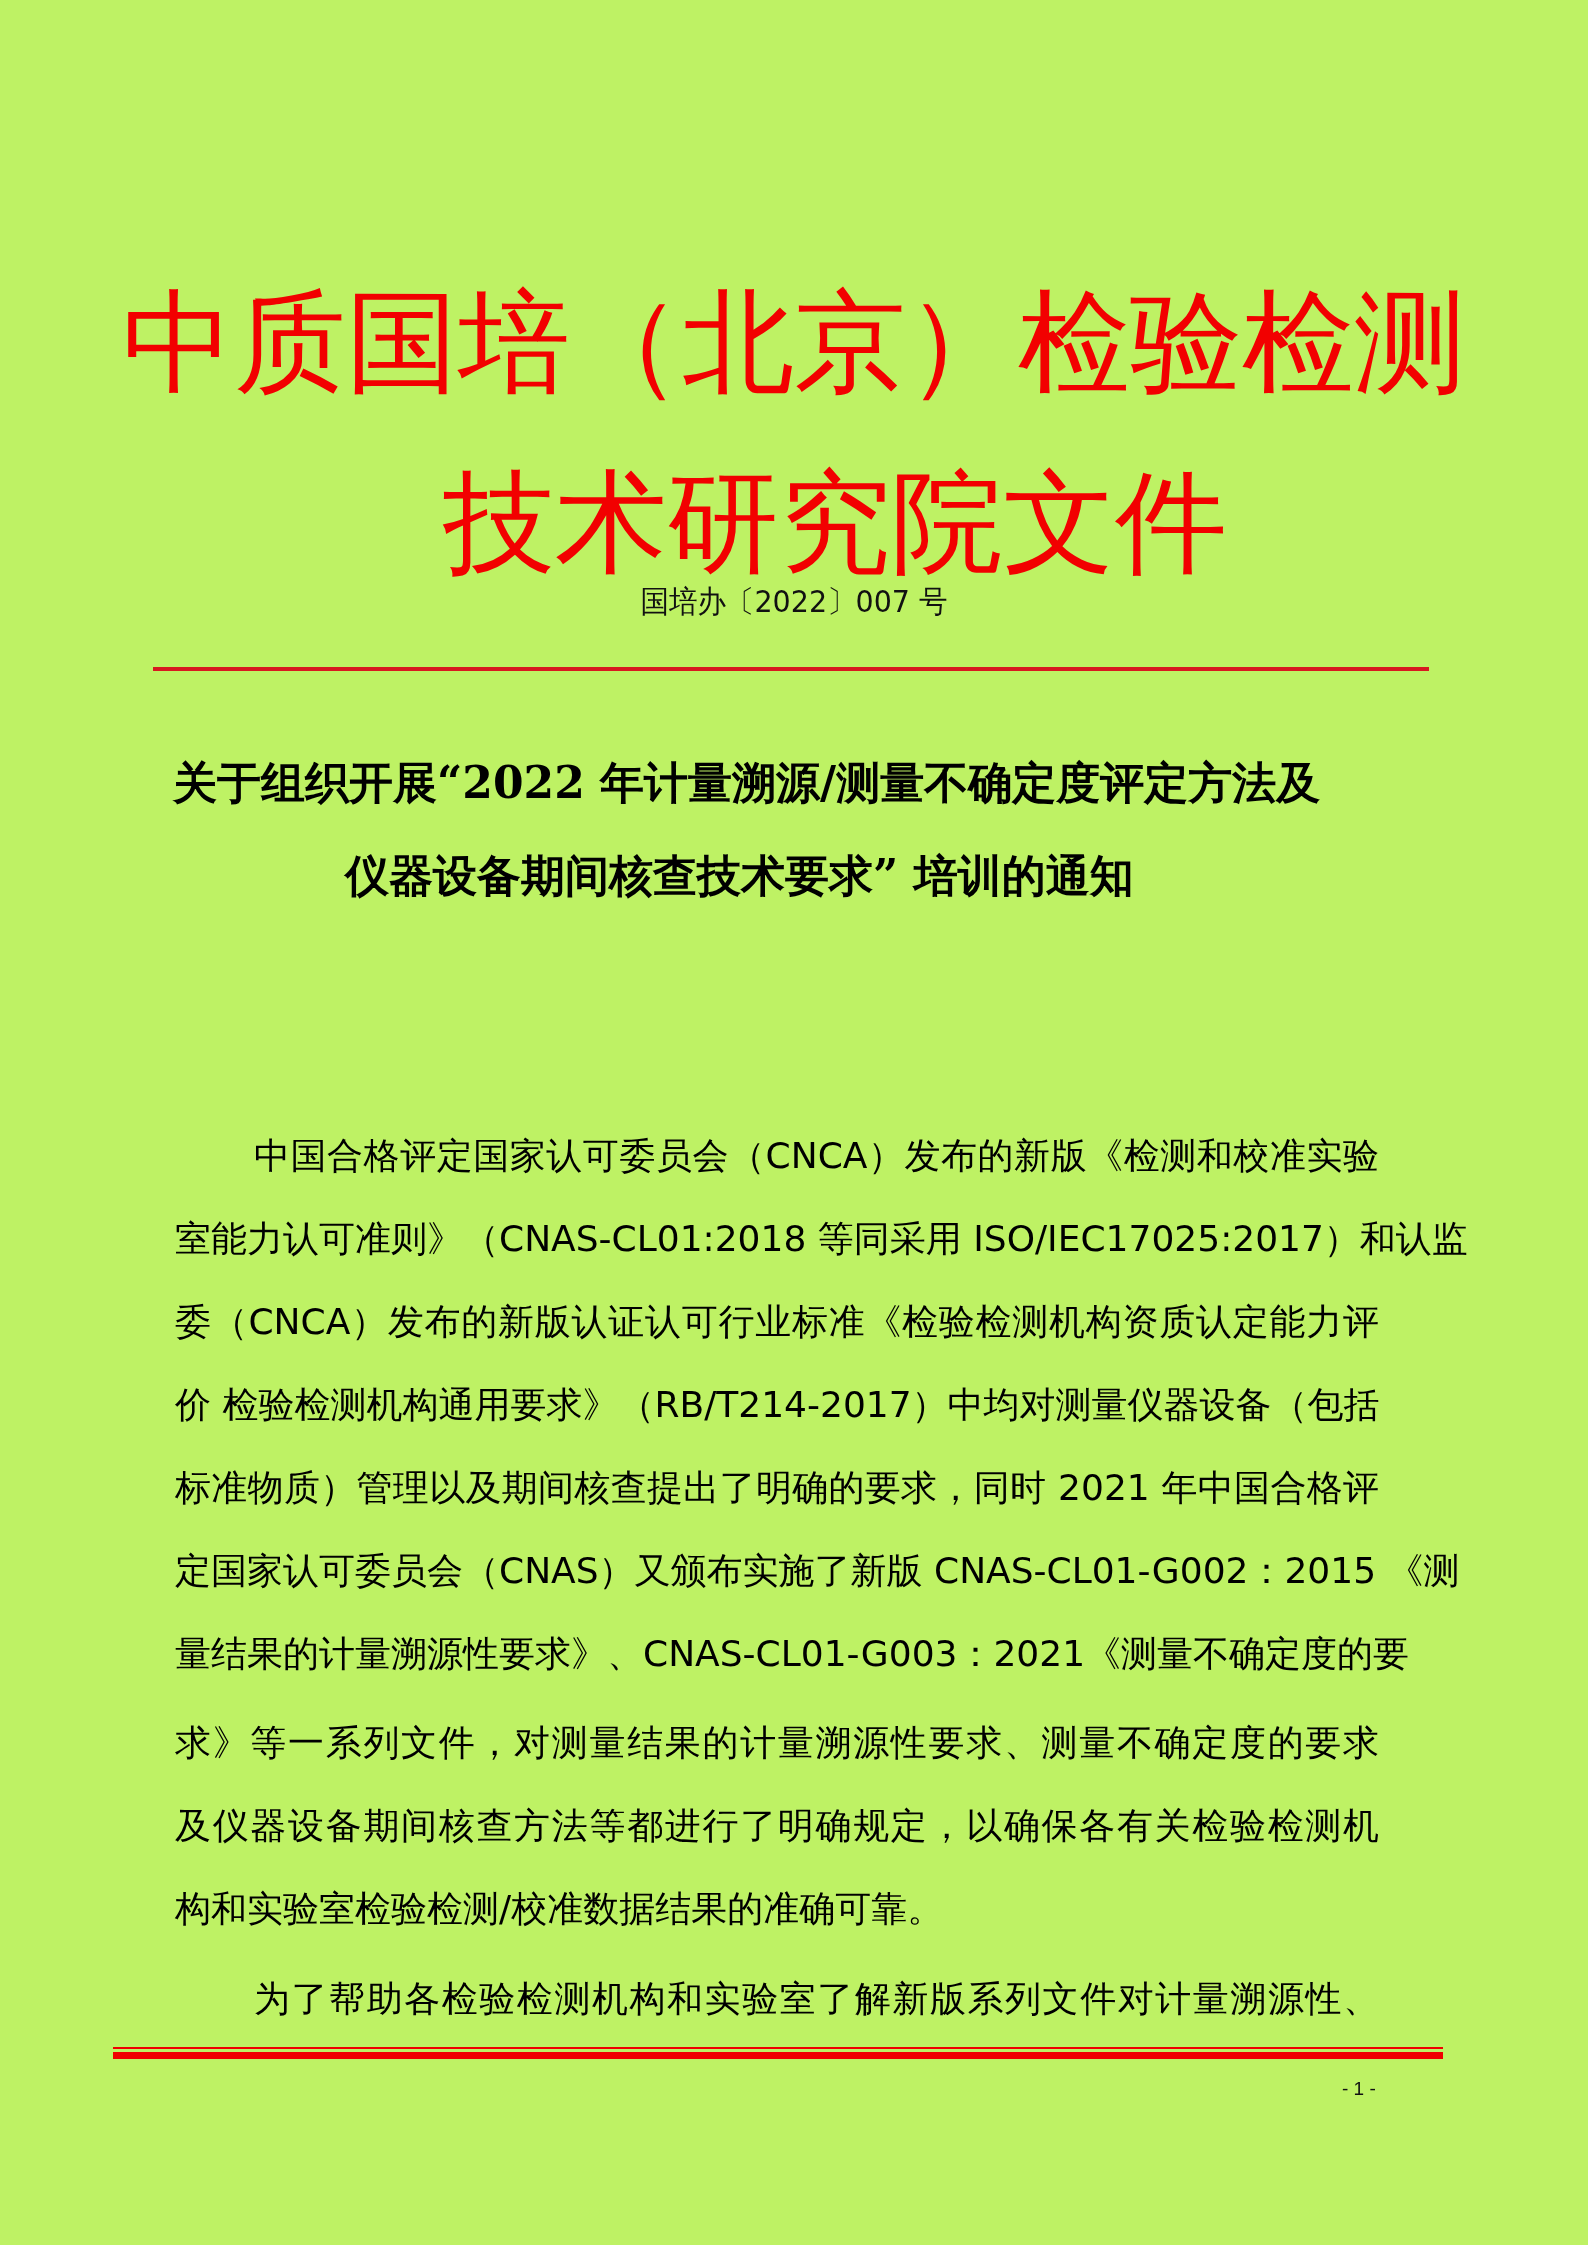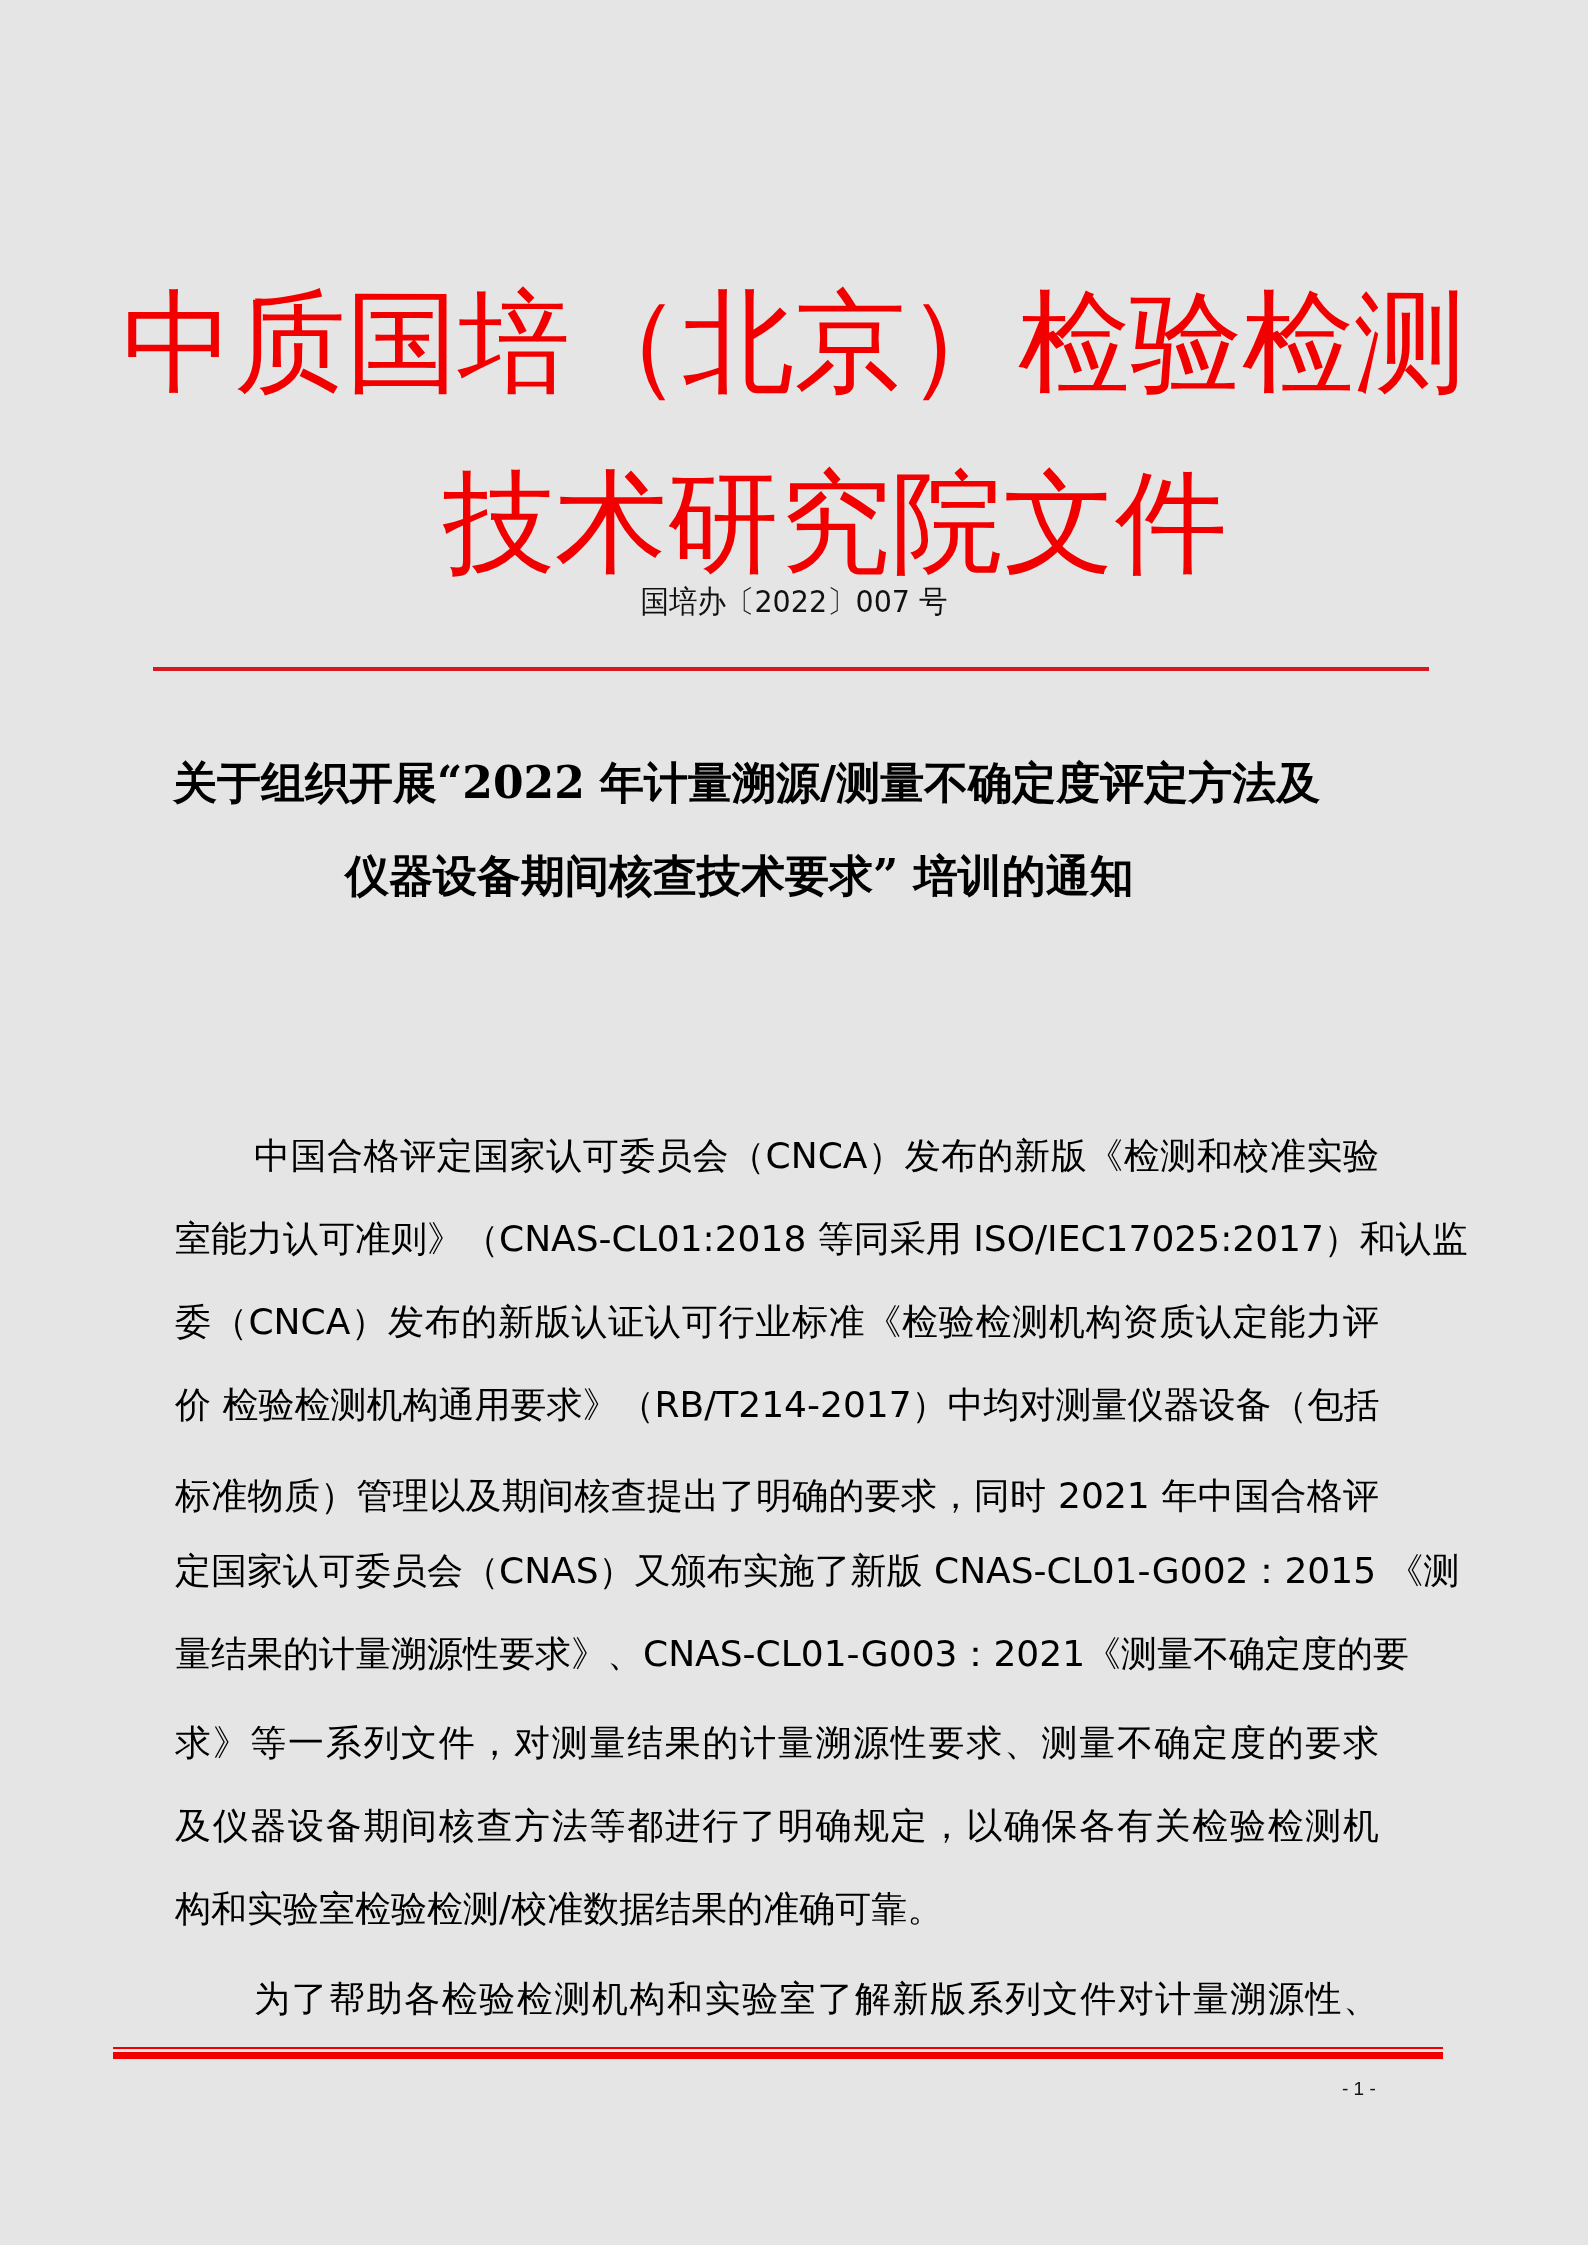--- a/index.html
+++ b/index.html
@@ -1,17 +1,17 @@
 <!DOCTYPE html>
 <html><head>
 <meta charset="utf-8">
 <style>
   html, body { margin: 0; padding: 0; background: #ffffff; }
   body { width: 1588px; height: 2245px; position: relative; overflow: hidden; }
-  .page { position: absolute; left: 0; top: 0; width: 1588px; height: 2245px; background: #e5e5e5; }
+  .page { position: absolute; left: 0; top: 0; width: 1588px; height: 2245px; background: #bef264; }
   .abs { position: absolute; white-space: nowrap; }
   .title-red {
     color: #f20000;
     font-family: "DejaVu Serif", "Liberation Serif", serif;
     font-size: 112px;
     line-height: 120px;
     letter-spacing: 0px;
     left: 0; width: 1588px; text-align: center;
   }
   .doc-num {
@@ -54,21 +54,21 @@
   <div class="rule-red" style="left:153px; top:667px; width:1276px; height:4px;"></div>
 
   <div class="abs notice-title" style="left:173px; top:758px;">关于组织开展“2022 年计量溯源/测量不确定度评定方法及</div>
   <div class="abs notice-title" style="left:345px; top:851px;">仪器设备期间核查技术要求” 培训的通知</div>
 
 
   <div class="abs body-line indent" style="top:1135px;">中国合格评定国家认可委员会（CNCA）发布的新版《检测和校准实验</div>
   <div class="abs body-line" style="top:1218px;">室能力认可准则》（CNAS-CL01:2018 等同采用 ISO/IEC17025:2017）和认监</div>
   <div class="abs body-line" style="top:1301px;">委（CNCA）发布的新版认证认可行业标准《检验检测机构资质认定能力评</div>
   <div class="abs body-line" style="top:1384px;">价 检验检测机构通用要求》（RB/T214-2017）中均对测量仪器设备（包括</div>
-  <div class="abs body-line" style="top:1467px;margin-top:8px;">标准物质）管理以及期间核查提出了明确的要求，同时 2021 年中国合格评</div>
+  <div class="abs body-line" style="top:1467px;">标准物质）管理以及期间核查提出了明确的要求，同时 2021 年中国合格评</div>
   <div class="abs body-line" style="top:1550px;">定国家认可委员会（CNAS）又颁布实施了新版 CNAS-CL01-G002：2015 《测</div>
   <div class="abs body-line" style="top:1633px;">量结果的计量溯源性要求》、CNAS-CL01-G003：2021《测量不确定度的要</div>
   <div class="abs body-line" style="top:1722px;">求》等一系列文件，对测量结果的计量溯源性要求、测量不确定度的要求</div>
   <div class="abs body-line" style="top:1805px;">及仪器设备期间核查方法等都进行了明确规定，以确保各有关检验检测机</div>
   <div class="abs body-line last" style="top:1888px;">构和实验室检验检测/校准数据结果的准确可靠。</div>
 
   <div class="abs body-line indent" style="top:1978px;">为了帮助各检验检测机构和实验室了解新版系列文件对计量溯源性、</div>
 
   <div class="footer-rule-thin"></div>
   <div class="footer-rule-thick"></div>

